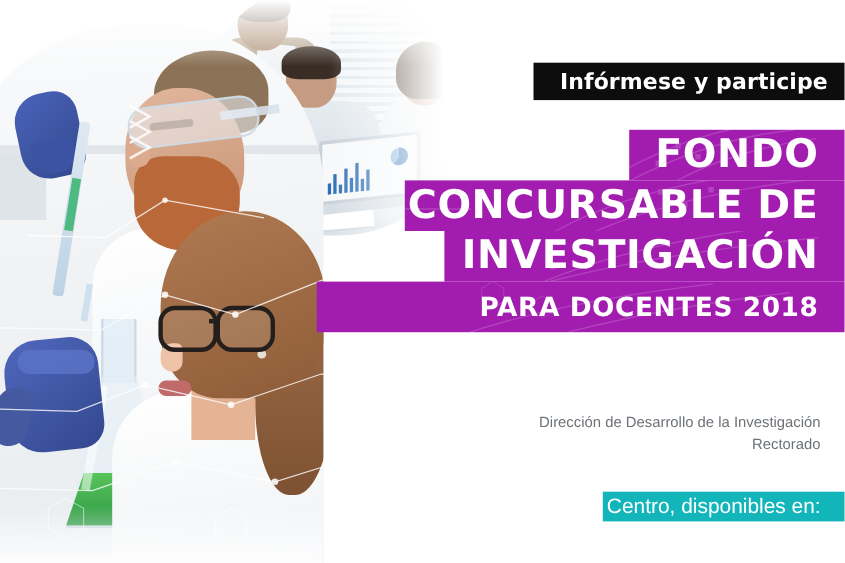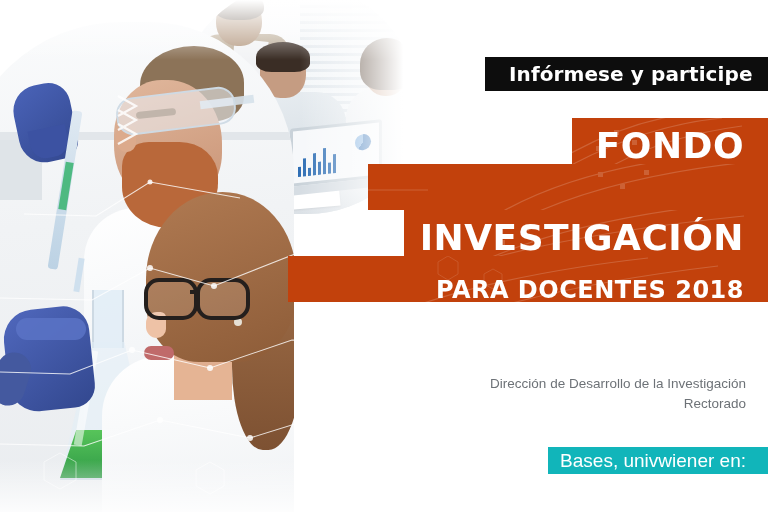--- a/index.html
+++ b/index.html
@@ -129,21 +129,21 @@
     background:#0d0d0d;display:flex;align-items:center;
   }
   .kicker span{
     color:#ffffff;font-size:20px;font-weight:bold;letter-spacing:.1px;
     padding-left:24px;font-family:"DejaVu Sans", sans-serif;
   }
 
   
   .title-stack{position:absolute;left:0;top:118px;width:768px;}
   .trow{
-    position:relative;background:#c2410c;display:flex;align-items:flex-end;
+    position:relative;background:#a21caf;display:flex;align-items:center;
     justify-content:flex-end;overflow:hidden;
   }
   .trow .pattern{
     position:absolute;inset:0;pointer-events:none;opacity:.17;
   }
   .trow span{
     position:relative;z-index:2;color:#ffffff;font-weight:bold;
     font-family:"DejaVu Sans", sans-serif;
     letter-spacing:.5px;line-height:1;white-space:nowrap;
     padding-right:24px;
@@ -328,20 +328,21 @@
           <path d="M120 56 Q200 6 330 -8"></path>
             <path d="M140 62 Q230 14 380 -2"></path>
           <path d="M0 26 L60 26"></path>
         </g>
         <g fill="#ffffff">
             <rect x="230" y="8" width="5" height="5"></rect>
             <rect x="252" y="20" width="5" height="5"></rect>
             <rect x="276" y="6" width="5" height="5"></rect>
           </g>
       </svg>
+      <span>CONCURSABLE DE</span>
     </div>
 
     <div class="trow r3">
       <svg class="pattern" viewBox="0 0 364 46" preserveAspectRatio="none">
         <g stroke="#ffffff" fill="none" stroke-width="1.2">
           <path d="M60 60 Q150 14 300 -4"></path>
             <path d="M30 66 Q140 26 340 6"></path>
         </g>
         <g fill="#ffffff">
             <rect x="96" y="30" width="5" height="5"></rect>
@@ -365,16 +366,16 @@
       <span>PARA DOCENTES 2018</span>
     </div>
   </div>
 
   <div class="org-lines">
     <div>Dirección de Desarrollo de la Investigación</div>
     <div>Rectorado</div>
   </div>
 
   <div class="label-block bases-block">
-    <span>Bases, univwiener en:</span>
+    <span>Centro, disponibles en:</span>
   </div>
 
 </div>
 
 </body></html>

